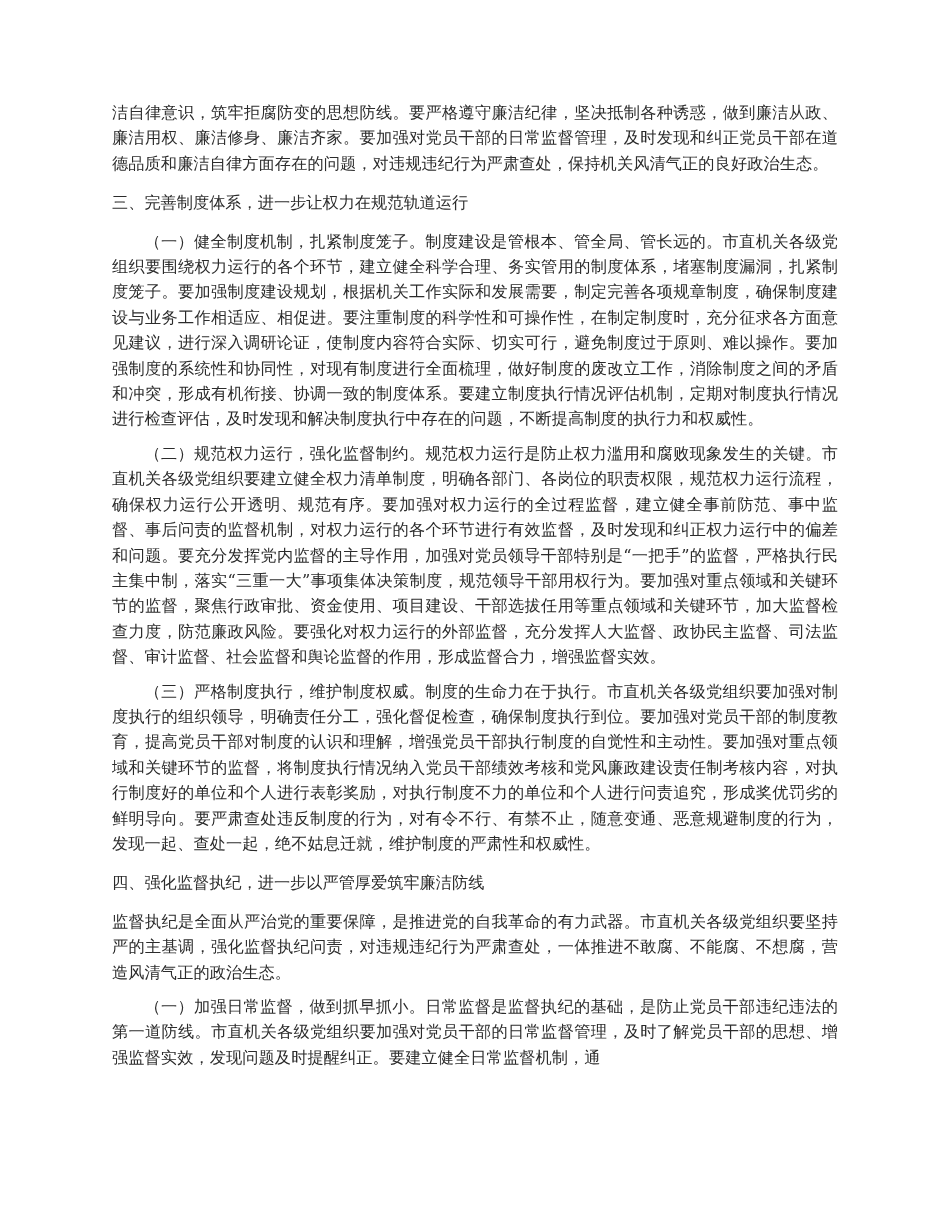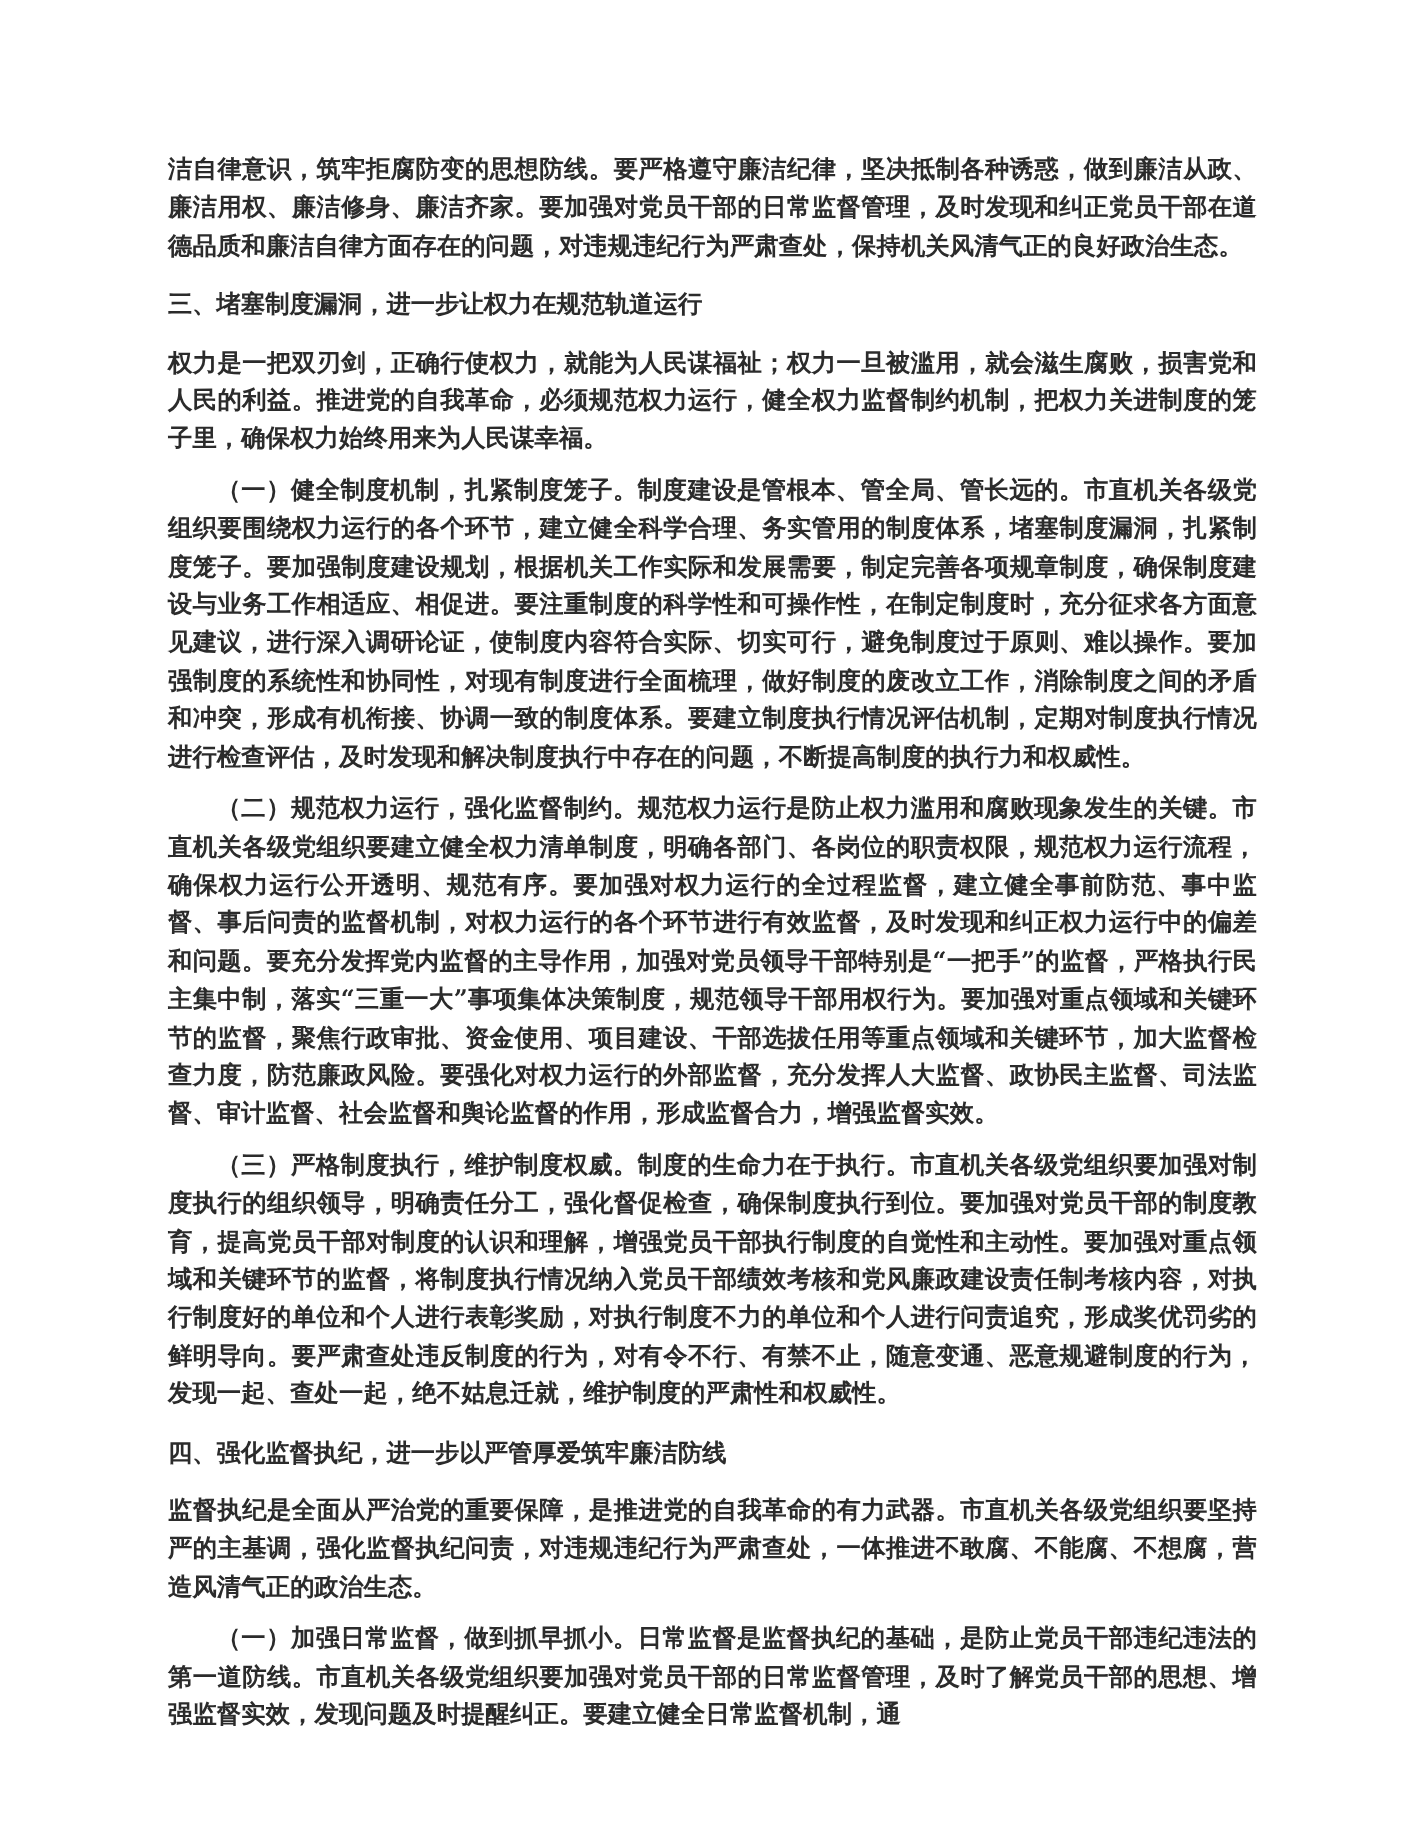--- a/index.html
+++ b/index.html
@@ -13,21 +13,20 @@
     overflow: hidden;
     font-family: "DejaVu Serif", "Liberation Serif", serif;
   }
   .page {
     position: relative;
     width: 932px;
     height: 1230px;
     background: #ffffff;
     box-sizing: border-box;
     padding: 100px 112px 0 112px;
-    font-weight: bold;
   }
   .doc-body {
     width: 726px;
   }
   p.para {
     margin: 0 0 0 0;
     padding: 0;
     font-size: 16.2px;
     line-height: 25.4px;
     color: #2b2b2b;
@@ -62,23 +61,22 @@
   }
 </style>
 </head>
 <body>
 
 <div class="page">
   <div class="doc-body">
 
     <p class="para cont">洁自律意识，筑牢拒腐防变的思想防线。要严格遵守廉洁纪律，坚决抵制各种诱惑，做到廉洁从政、廉洁用权、廉洁修身、廉洁齐家。要加强对党员干部的日常监督管理，及时发现和纠正党员干部在道德品质和廉洁自律方面存在的问题，对违规违纪行为严肃查处，保持机关风清气正的良好政治生态。</p>
 
-    <p class="heading">三、堵塞制度漏洞，进一步让权力在规范轨道运行</p>
+    <p class="heading">三、完善制度体系，进一步让权力在规范轨道运行</p>
 
-    <p class="para">权力是一把双刃剑，正确行使权力，就能为人民谋福祉；权力一旦被滥用，就会滋生腐败，损害党和人民的利益。推进党的自我革命，必须规范权力运行，健全权力监督制约机制，把权力关进制度的笼子里，确保权力始终用来为人民谋幸福。</p>
 
     <p class="para indent">（一）健全制度机制，扎紧制度笼子。制度建设是管根本、管全局、管长远的。市直机关各级党组织要围绕权力运行的各个环节，建立健全科学合理、务实管用的制度体系，堵塞制度漏洞，扎紧制度笼子。要加强制度建设规划，根据机关工作实际和发展需要，制定完善各项规章制度，确保制度建设与业务工作相适应、相促进。要注重制度的科学性和可操作性，在制定制度时，充分征求各方面意见建议，进行深入调研论证，使制度内容符合实际、切实可行，避免制度过于原则、难以操作。要加强制度的系统性和协同性，对现有制度进行全面梳理，做好制度的废改立工作，消除制度之间的矛盾和冲突，形成有机衔接、协调一致的制度体系。要建立制度执行情况评估机制，定期对制度执行情况进行检查评估，及时发现和解决制度执行中存在的问题，不断提高制度的执行力和权威性。</p>
 
     <p class="para indent">（二）规范权力运行，强化监督制约。规范权力运行是防止权力滥用和腐败现象发生的关键。市直机关各级党组织要建立健全权力清单制度，明确各部门、各岗位的职责权限，规范权力运行流程，确保权力运行公开透明、规范有序。要加强对权力运行的全过程监督，建立健全事前防范、事中监督、事后问责的监督机制，对权力运行的各个环节进行有效监督，及时发现和纠正权力运行中的偏差和问题。要充分发挥党内监督的主导作用，加强对党员领导干部特别是“一把手”的监督，严格执行民主集中制，落实“三重一大”事项集体决策制度，规范领导干部用权行为。要加强对重点领域和关键环节的监督，聚焦行政审批、资金使用、项目建设、干部选拔任用等重点领域和关键环节，加大监督检查力度，防范廉政风险。要强化对权力运行的外部监督，充分发挥人大监督、政协民主监督、司法监督、审计监督、社会监督和舆论监督的作用，形成监督合力，增强监督实效。</p>
 
     <p class="para indent">（三）严格制度执行，维护制度权威。制度的生命力在于执行。市直机关各级党组织要加强对制度执行的组织领导，明确责任分工，强化督促检查，确保制度执行到位。要加强对党员干部的制度教育，提高党员干部对制度的认识和理解，增强党员干部执行制度的自觉性和主动性。要加强对重点领域和关键环节的监督，将制度执行情况纳入党员干部绩效考核和党风廉政建设责任制考核内容，对执行制度好的单位和个人进行表彰奖励，对执行制度不力的单位和个人进行问责追究，形成奖优罚劣的鲜明导向。要严肃查处违反制度的行为，对有令不行、有禁不止，随意变通、恶意规避制度的行为，发现一起、查处一起，绝不姑息迁就，维护制度的严肃性和权威性。</p>
 
     <p class="heading">四、强化监督执纪，进一步以严管厚爱筑牢廉洁防线</p>
 
     <p class="para">监督执纪是全面从严治党的重要保障，是推进党的自我革命的有力武器。市直机关各级党组织要坚持严的主基调，强化监督执纪问责，对违规违纪行为严肃查处，一体推进不敢腐、不能腐、不想腐，营造风清气正的政治生态。</p>

